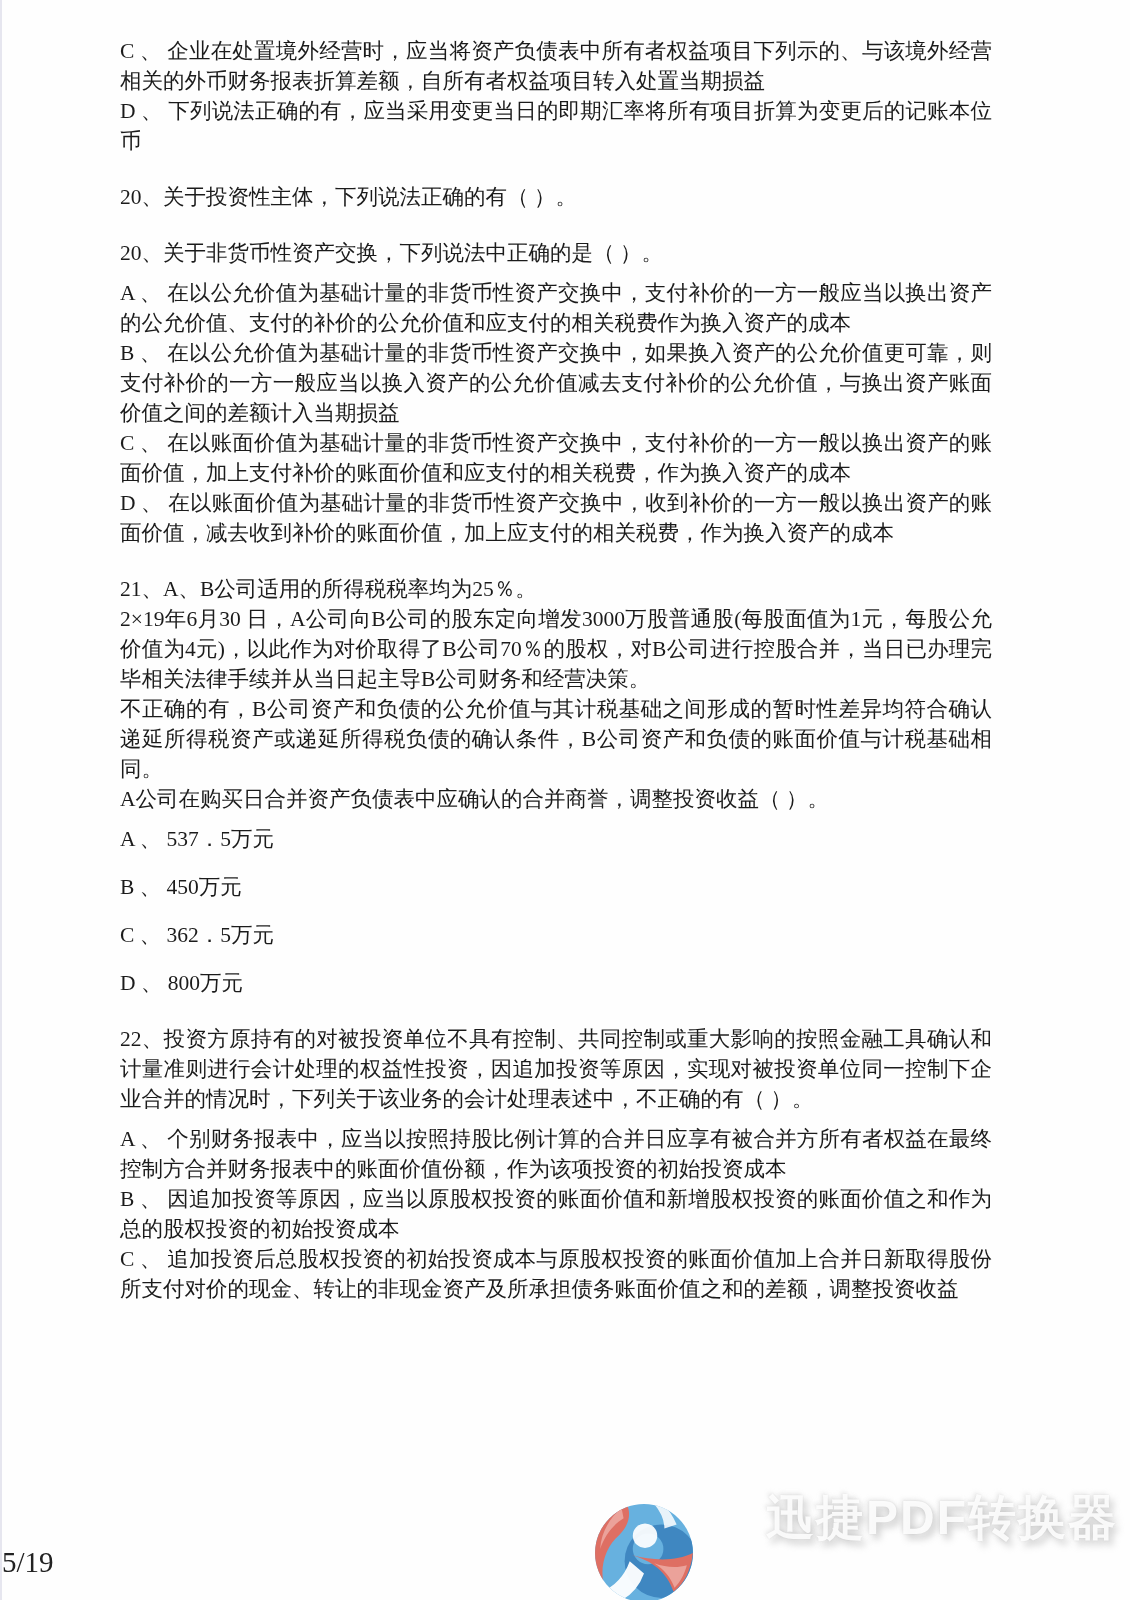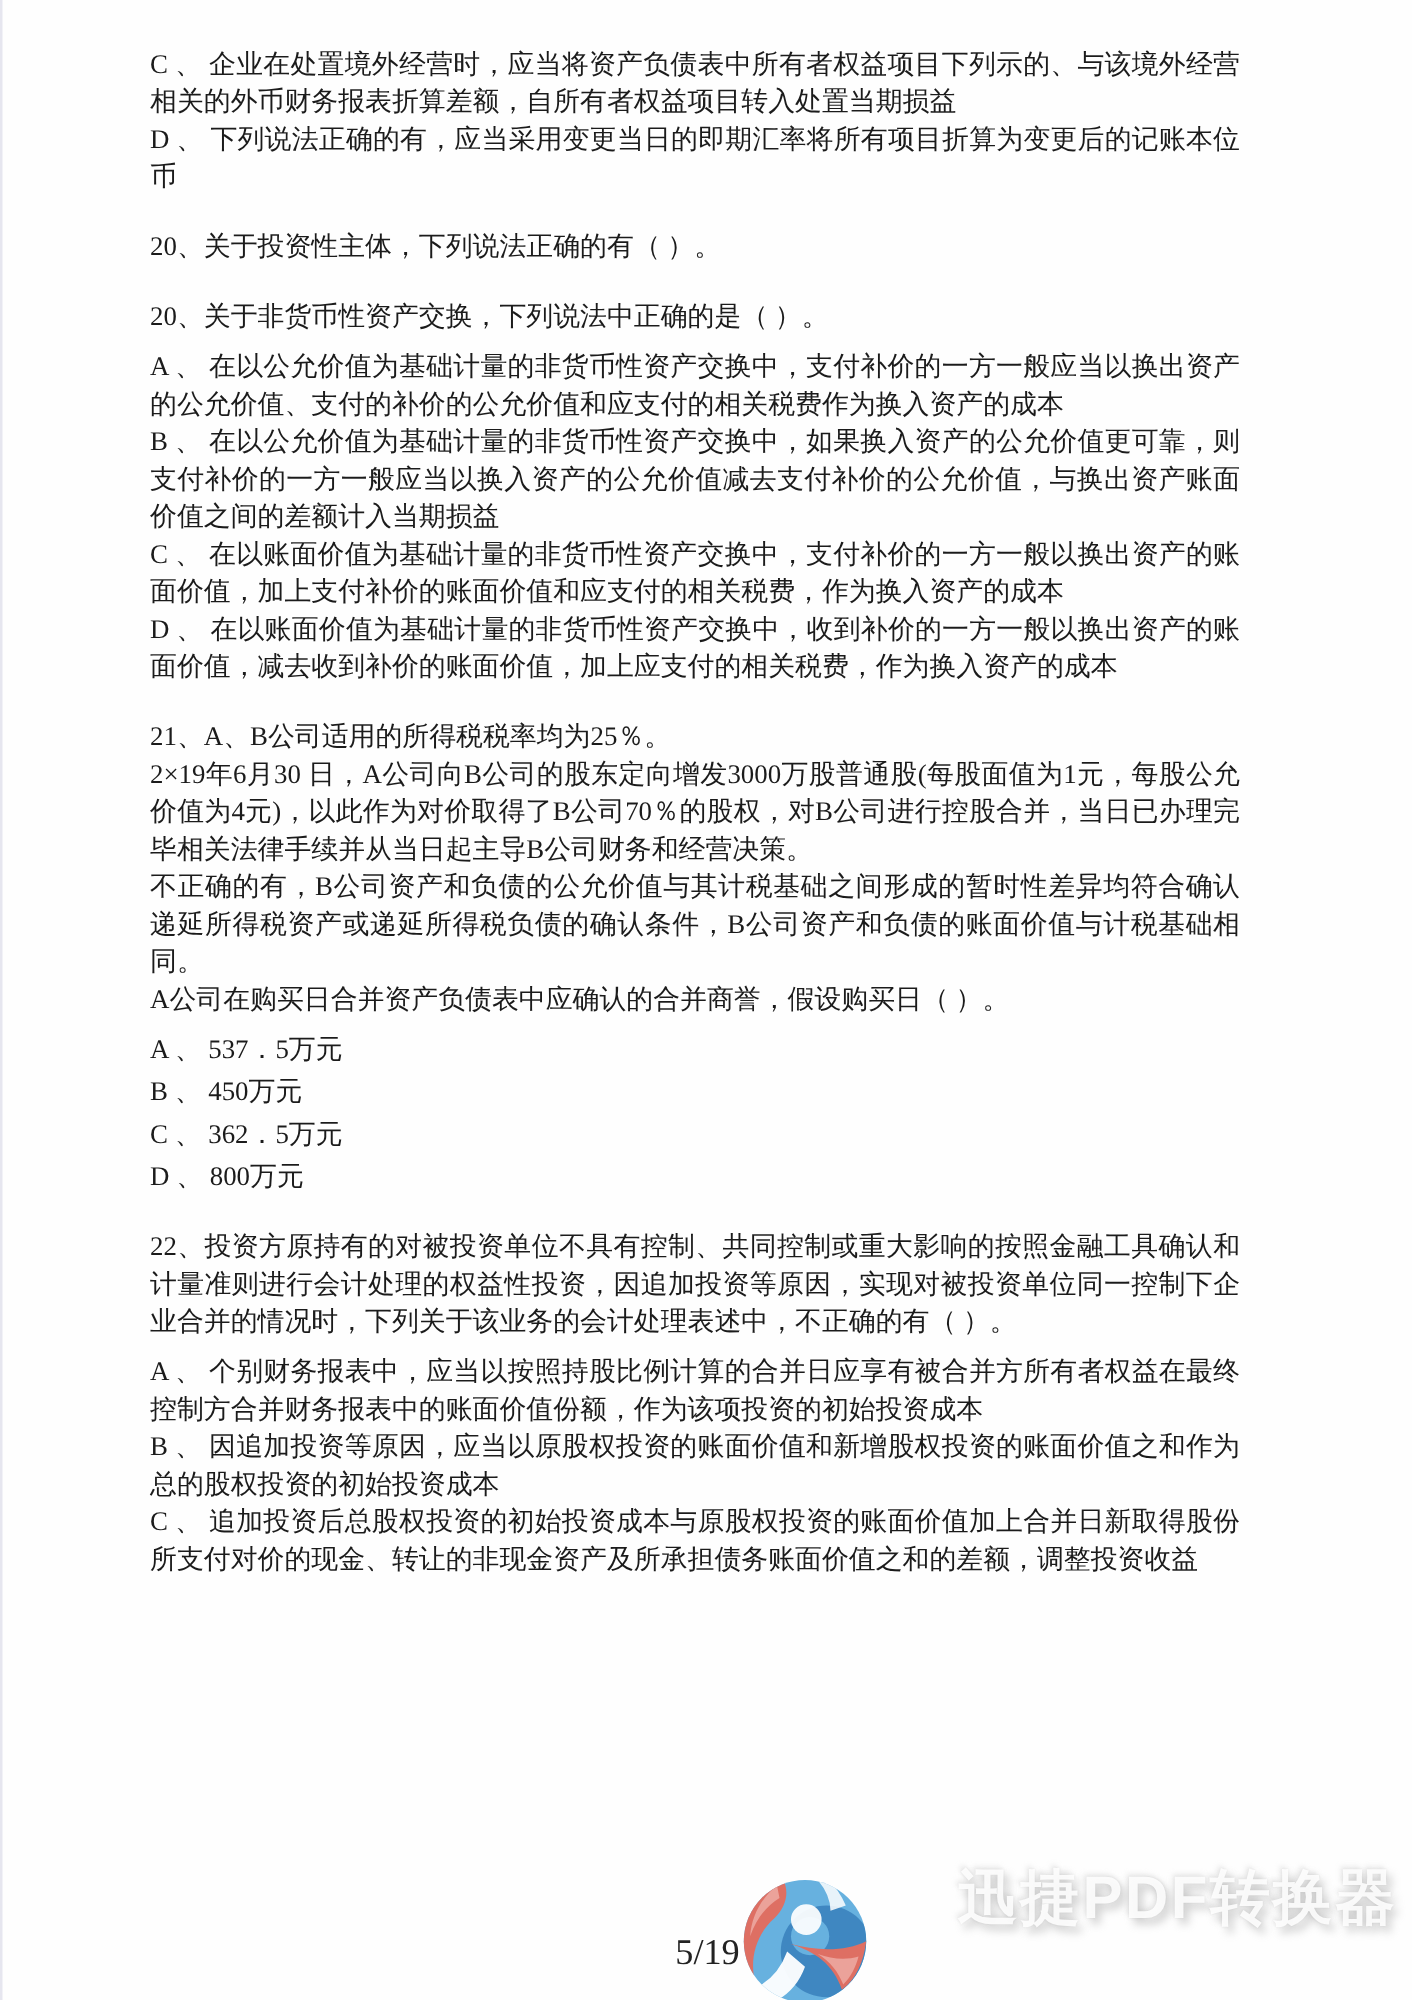--- a/index.html
+++ b/index.html
@@ -20,26 +20,25 @@
     top: 36px;
     width: 872px;
     font-size: 21.5px;
     line-height: 30px;
     text-align: justify;
     z-index: 2;
   }
   .content p { margin: 0; }
   .question { margin-top: 26px; }
   .after-stem { margin-top: 10px; }
-  .options-spaced p + p { margin-top: 4px; }
+  .options-spaced p + p { margin-top: 18px; }
   .page-number {
     position: absolute;
     left: 0; right: 0;
     top: 1546px;
-    text-align: center;
     font-size: 29px;
     z-index: 2;
     font-family: "Liberation Serif", "DejaVu Serif", serif;
     color: #222;
   }
   .watermark-text {
     position: absolute;
     top: 1486px;
     right: 12px;
     z-index: 3;
@@ -113,21 +112,21 @@
         <p>B 、 在以公允价值为基础计量的非货币性资产交换中，如果换入资产的公允价值更可靠，则支付补价的一方一般应当以换入资产的公允价值减去支付补价的公允价值，与换出资产账面价值之间的差额计入当期损益</p>
         <p>C 、 在以账面价值为基础计量的非货币性资产交换中，支付补价的一方一般以换出资产的账面价值，加上支付补价的账面价值和应支付的相关税费，作为换入资产的成本</p>
         <p>D 、 在以账面价值为基础计量的非货币性资产交换中，收到补价的一方一般以换出资产的账面价值，减去收到补价的账面价值，加上应支付的相关税费，作为换入资产的成本</p>
       </div>
     </section>
 
     <section class="question">
       <p>21、A、B公司适用的所得税税率均为25％。</p>
       <p>2×19年6月30 日，A公司向B公司的股东定向增发3000万股普通股(每股面值为1元，每股公允价值为4元)，以此作为对价取得了B公司70％的股权，对B公司进行控股合并，当日已办理完毕相关法律手续并从当日起主导B公司财务和经营决策。</p>
       <p>不正确的有，B公司资产和负债的公允价值与其计税基础之间形成的暂时性差异均符合确认递延所得税资产或递延所得税负债的确认条件，B公司资产和负债的账面价值与计税基础相同。</p>
-      <p>A公司在购买日合并资产负债表中应确认的合并商誉，假设购买日（ ）。</p>
+      <p>A公司在购买日合并资产负债表中应确认的合并商誉，调整投资收益（ ）。</p>
       <div class="after-stem options-spaced">
         <p>A 、 537．5万元</p>
         <p>B 、 450万元</p>
         <p>C 、 362．5万元</p>
         <p>D 、 800万元</p>
       </div>
     </section>
 
     <section class="question">
       <p>22、投资方原持有的对被投资单位不具有控制、共同控制或重大影响的按照金融工具确认和计量准则进行会计处理的权益性投资，因追加投资等原因，实现对被投资单位同一控制下企业合并的情况时，下列关于该业务的会计处理表述中，不正确的有（ ）。</p>

